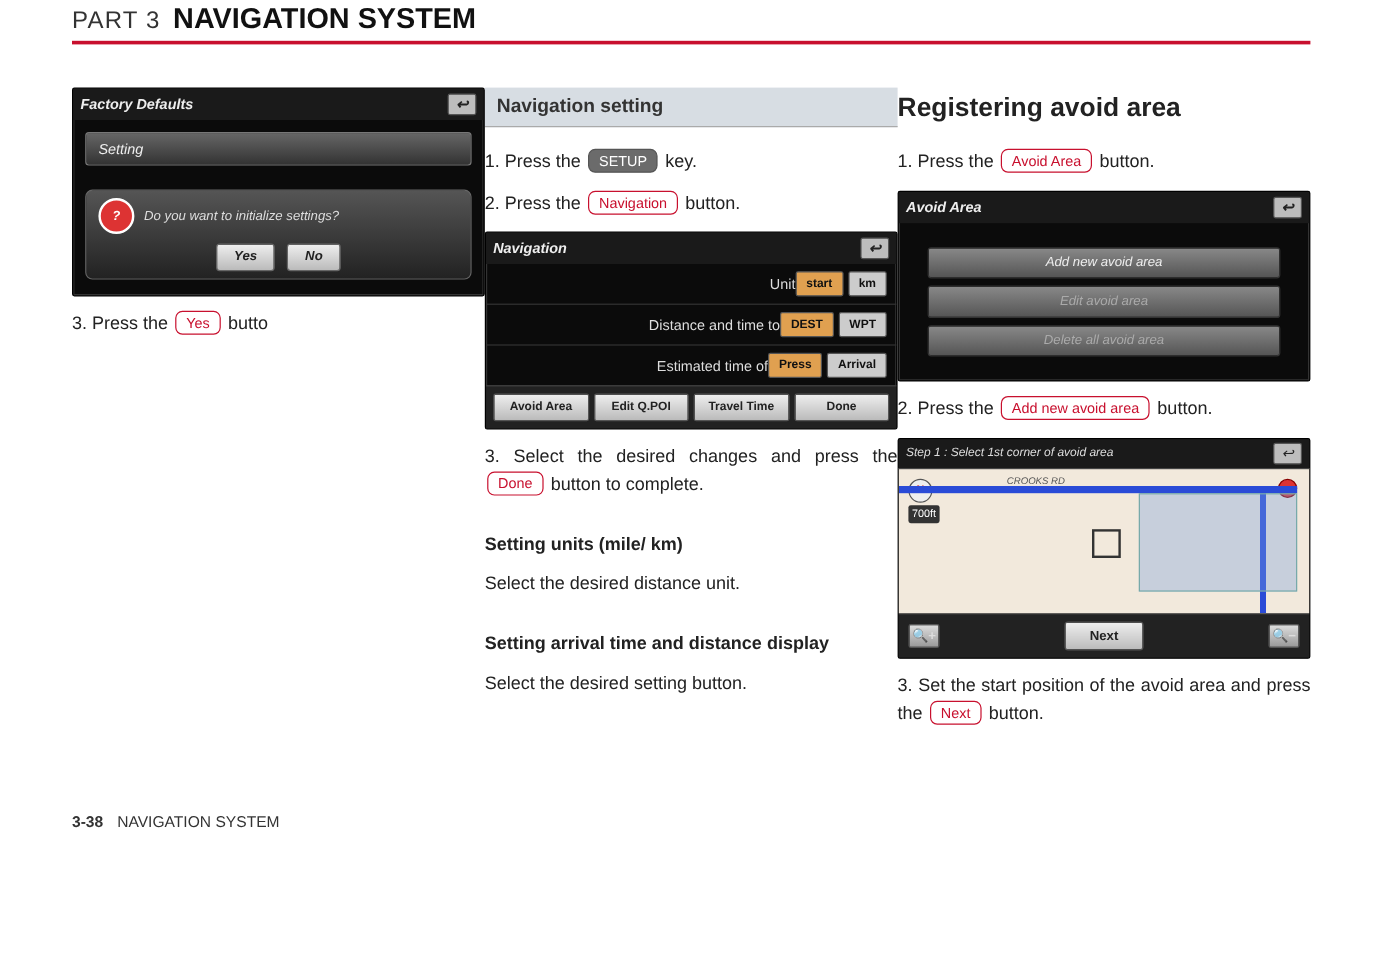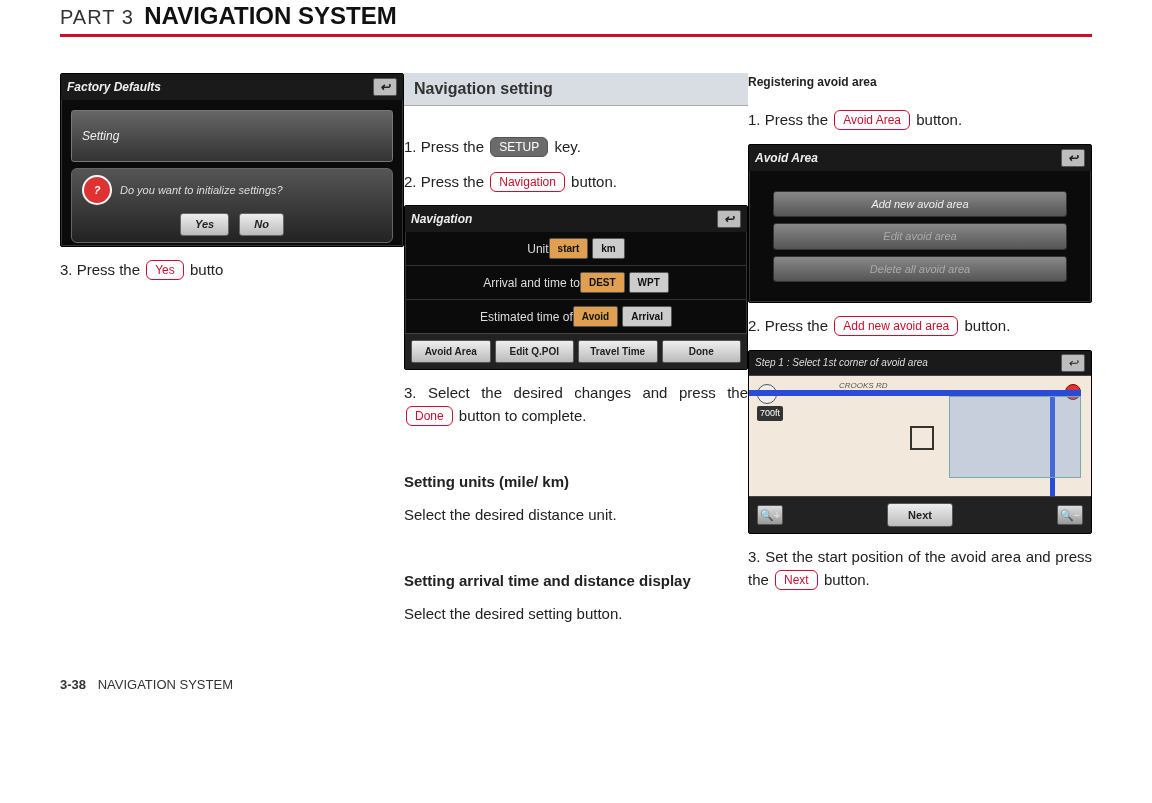--- a/index.html
+++ b/index.html
@@ -12,29 +12,29 @@
   
   .shot{background:#0b0b0b;border:1px solid #000;border-radius:2px;box-shadow:inset 0 0 0 1px #333;color:#ddd;font-size:12px;position:relative}
   .shot .topbar{display:flex;align-items:center;justify-content:space-between;background:#1a1a1a;color:#eee;padding:4px 6px;font-weight:bold;font-style:italic}
   .back-btn{width:22px;height:16px;background:#bdbdbd;border:1px solid #555;border-radius:2px;display:flex;align-items:center;justify-content:center;color:#222;font-size:12px;line-height:1}
   .shot .body{padding:10px}
   .dlg{background:linear-gradient(#555,#222);border:1px solid #666;border-radius:6px;padding:6px 10px;color:#ddd;font-size:11px;font-style:italic}
   .dlg-row{display:flex;gap:10px;justify-content:center;margin-top:8px}
   .uibtn{background:linear-gradient(#eee,#bbb);border:1px solid #666;border-radius:3px;padding:2px 14px;font-size:11px;color:#222;font-weight:bold}
   .qmark{width:26px;height:26px;border-radius:50%;background:#d33;color:#fff;display:inline-flex;align-items:center;justify-content:center;font-weight:bold;margin-right:8px;border:2px solid #fff}
   .dlg-inner{display:flex;align-items:center}
-  .setting-bar{background:linear-gradient(#666,#333);border:1px solid #777;border-radius:3px;padding:16px 10px;color:#eee;font-style:italic;font-size:12px;margin-bottom:6px}
+  .setting-bar{background:linear-gradient(#666,#333);border:1px solid #777;border-radius:3px;padding:4px 10px;color:#eee;font-style:italic;font-size:12px;margin-bottom:20px}
   
   .pill{display:inline-block;border:1px solid #c8102e;border-radius:6px;padding:0 8px;font-size:12px;color:#c8102e;line-height:18px;vertical-align:1px;margin:0 2px}
   .pill.dark{background:#6b6b6b;color:#fff;border-color:#555}
-  .sect-head{background:#d7dde3;padding:4px 10px;font-weight:bold;font-size:16px;color:#333;border-bottom:1px solid #aaa;margin-bottom:30px}
-  .subhead{font-weight:bold;font-size:15px;margin-top:44px;margin-bottom:6px}
-  .strong-head{font-weight:bold;font-size:12px;margin-bottom:18px}
-  
-  .navshot .row{display:flex;align-items:center;justify-content:center;border-top:1px solid #333;padding:6px 8px}
+  .sect-head{background:#d7dde3;padding:4px 10px;font-weight:bold;font-size:16px;color:#333;border-bottom:1px solid #aaa;margin-bottom:18px}
+  .subhead{font-weight:bold;font-size:15px;margin-top:28px;margin-bottom:6px}
+  .strong-head{font-weight:bold;font-size:22px;margin-bottom:18px}
+  
+  .navshot .row{display:flex;align-items:center;justify-content:flex-end;border-top:1px solid #333;padding:6px 8px}
   .navshot .row:first-of-type{border-top:none}
   .tog{display:flex;gap:4px}
   .tog span{background:#ccc;color:#111;border:1px solid #555;border-radius:2px;padding:2px 8px;font-size:10px;font-weight:bold}
   .tog span.active{background:#e0a050}
   .navshot .botbar{display:flex;gap:4px;background:#222;padding:6px;border-top:1px solid #444}
   .navshot .botbar span{flex:1;background:linear-gradient(#eee,#bbb);border:1px solid #555;border-radius:2px;padding:3px 0;text-align:center;font-size:10px;color:#222;font-weight:bold}
   
   .avoid .list{display:flex;flex-direction:column;gap:6px;padding:20px 24px}
   .avoid .list span{background:linear-gradient(#888,#555);border:1px solid #333;border-radius:3px;padding:4px 0;text-align:center;font-size:11px;color:#eee;font-style:italic}
   .avoid .list span.dim{color:#aaa}
@@ -110,30 +110,30 @@
         </div>
         <div>
           <div class="row">
             <span>Unit</span>
             <span class="tog">
               <span class="active">start</span>
               <span>km</span>
             </span>
           </div>
           <div class="row">
-            <span>Arrival and time to</span>
+            <span>Distance and time to</span>
             <span class="tog">
               <span class="active">DEST</span>
               <span>WPT</span>
             </span>
           </div>
           <div class="row">
             <span>Estimated time of</span>
             <span class="tog">
-              <span class="active">Avoid</span>
+              <span class="active">Press</span>
               <span>Arrival</span>
             </span>
           </div>
         </div>
         <div class="botbar">
           <span>Avoid Area</span>
           <span>Edit Q.POI</span>
           <span>Travel Time</span>
           <span>Done</span>
         </div>

